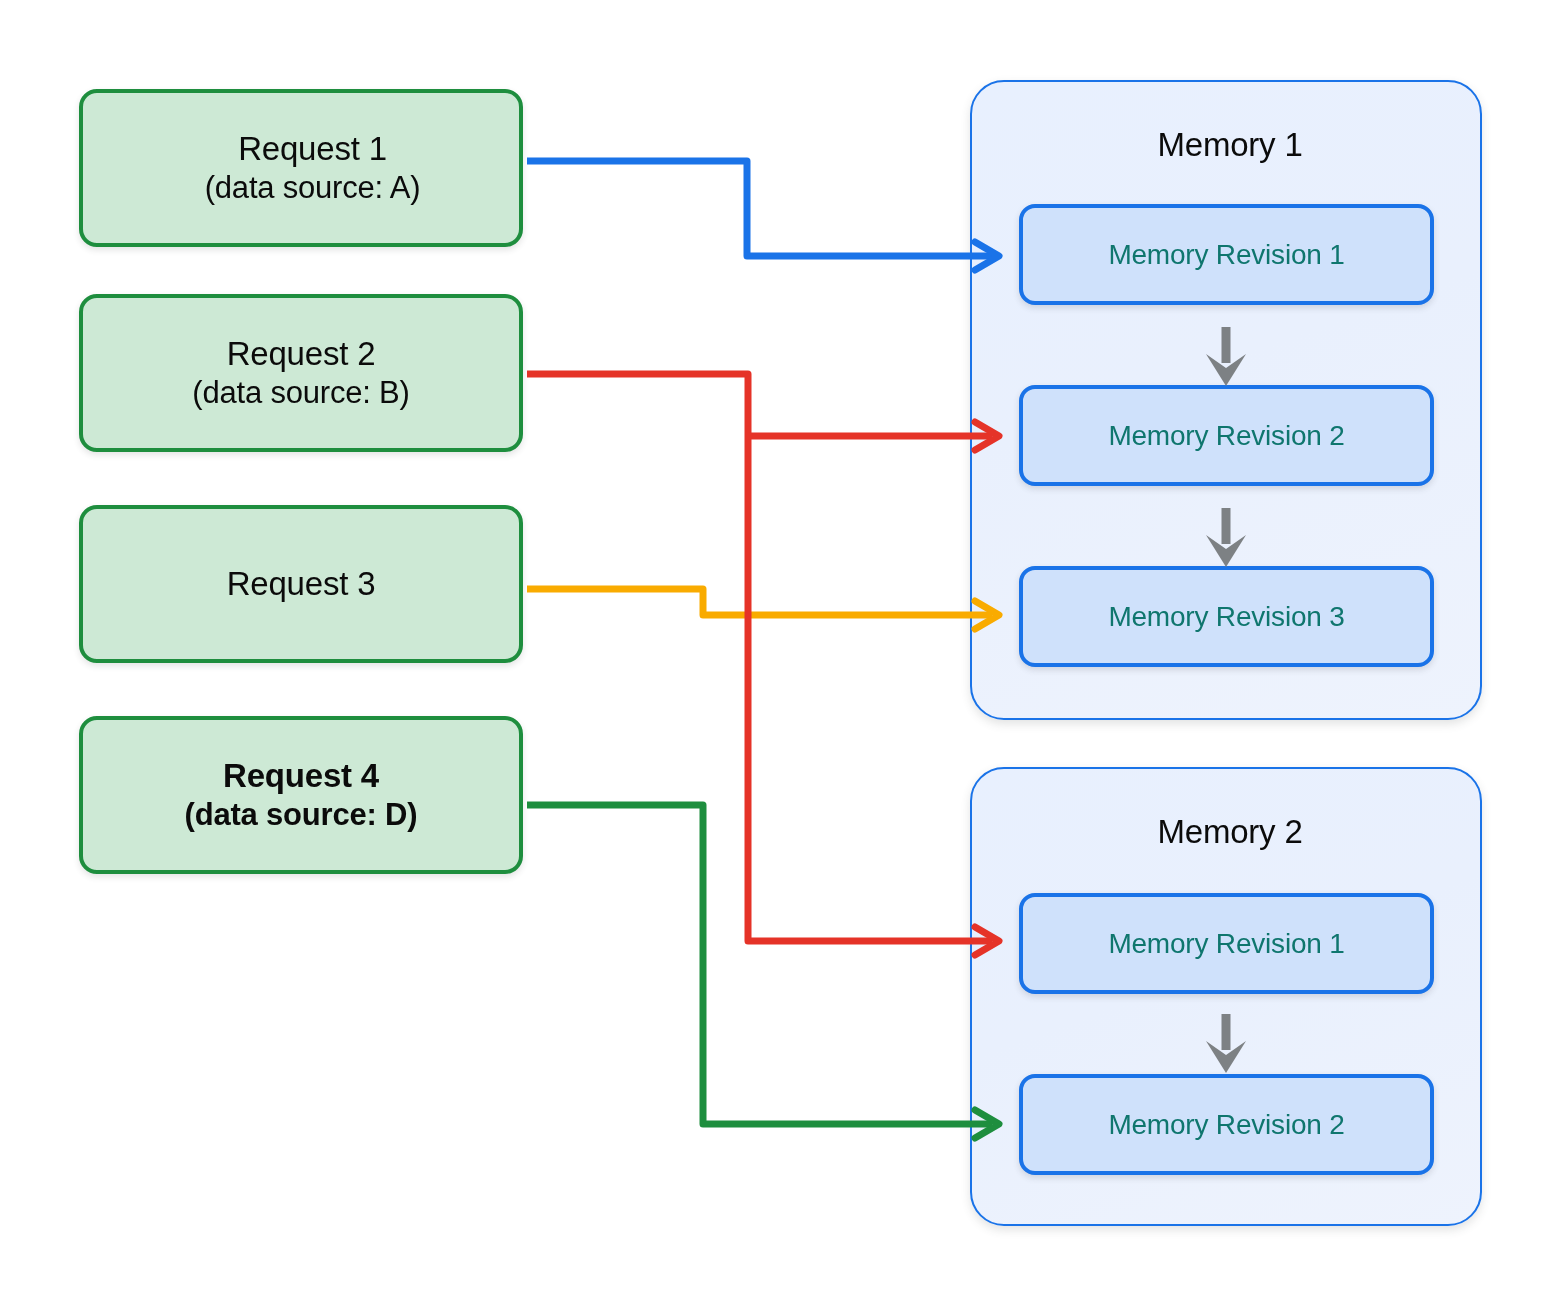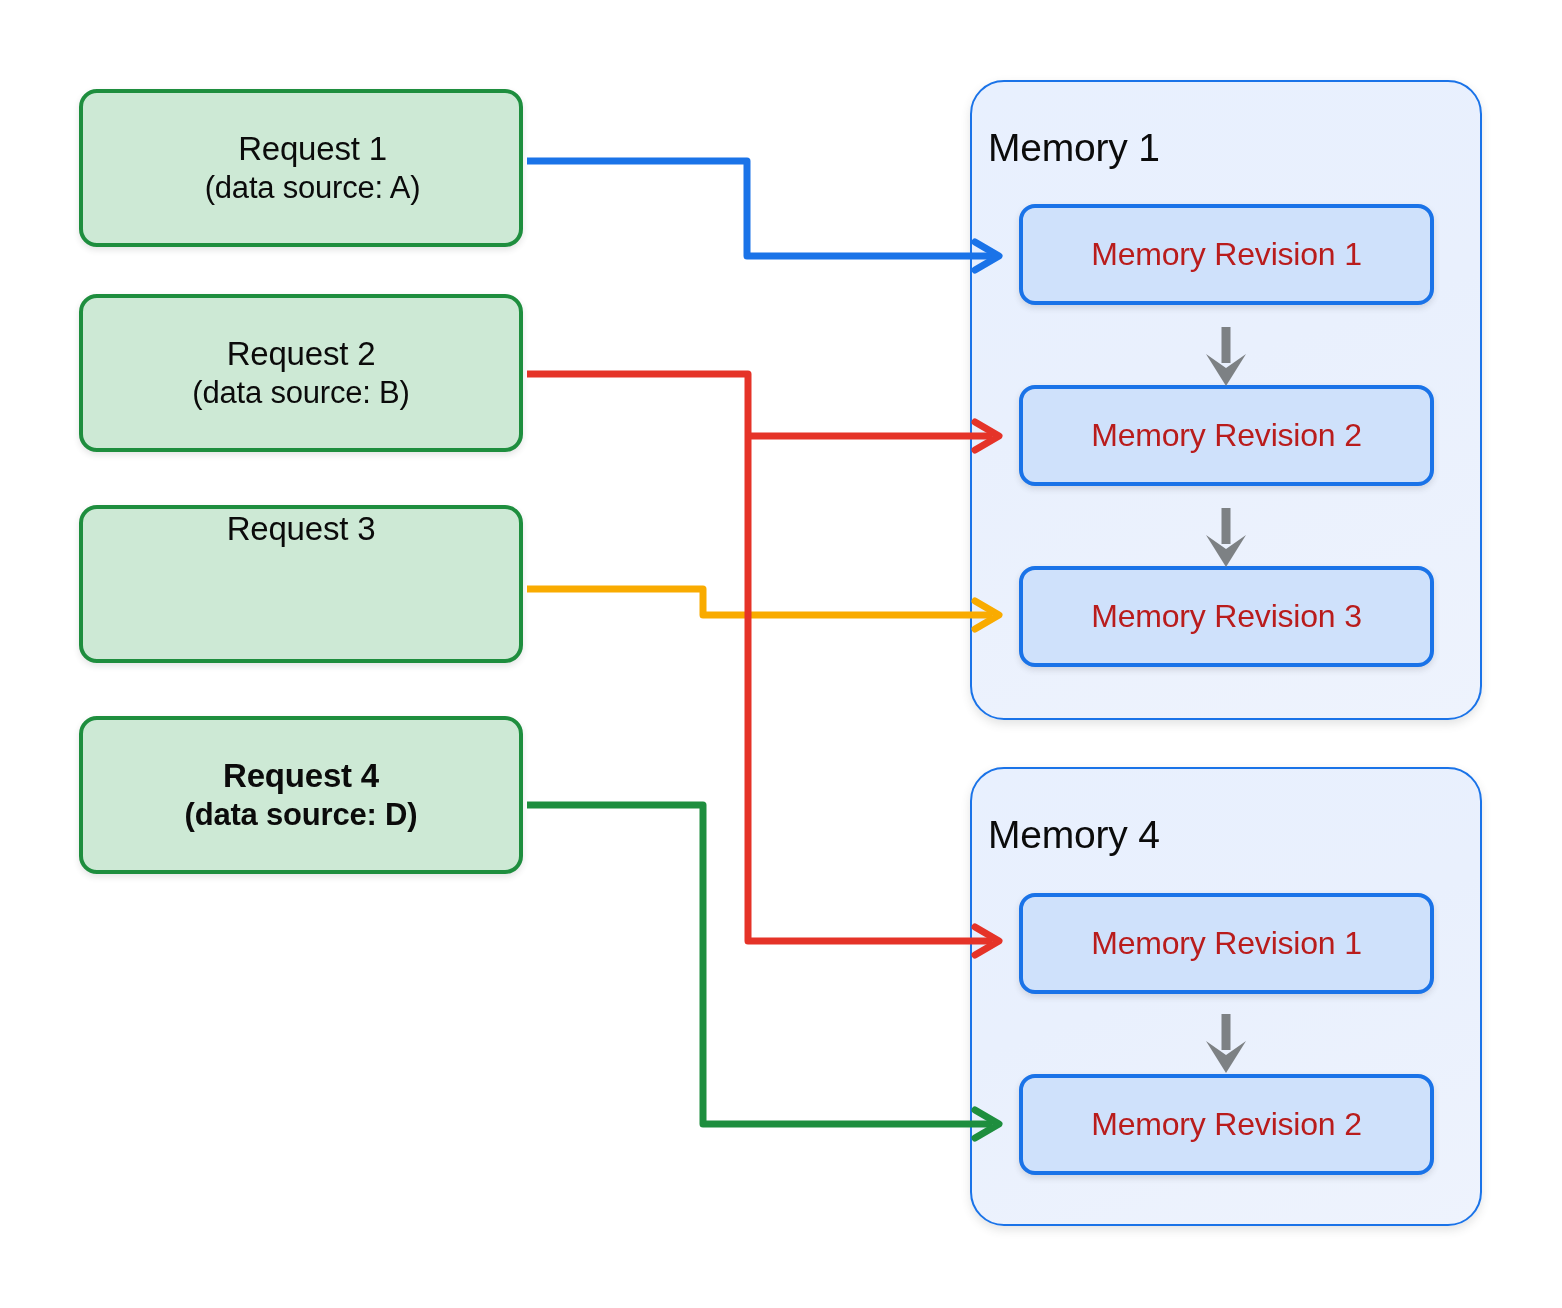--- a/index.html
+++ b/index.html
@@ -51,44 +51,44 @@
     left: 970px;
     width: 512px;
     box-sizing: border-box;
     background: linear-gradient(160deg, #e8f0fe 0%, #e9f0fd 45%, #eef3fd 100%);
     border: 2px solid #1a73e8;
     border-radius: 34px;
     box-shadow: 0 4px 10px rgba(60,64,67,0.15);
   }
   .memory-title {
     position: absolute;
-    left: 16px;
+    left: 8px;
     right: 0;
-    text-align: left;
-    font-size: 39px;
+    text-align: center;
+    font-size: 33px;
     color: #0b0b0b;
     letter-spacing: -0.2px;
   }
   .revision-box {
     position: absolute;
     left: 47px;
     width: 415px;
     height: 101px;
     box-sizing: border-box;
     background: #cfe1fb;
     border: 4px solid #1a73e8;
     border-radius: 16px;
     display: flex;
     align-items: center;
     justify-content: center;
     box-shadow: 0 3px 6px rgba(60,64,67,0.16);
   }
   .revision-label {
-    font-size: 32px;
-    color: #b91c1c;
+    font-size: 28px;
+    color: #0f766e;
     letter-spacing: -0.2px;
     text-align: right;
   }
   
   .svg-layer {
     position: absolute;
     left: 0;
     top: 0;
     width: 1562px;
     height: 1308px;
@@ -124,21 +124,21 @@
   <div class="request-box" style="top:89px;padding-left:23px;">
     <div class="request-title">Request 1</div>
     <div class="request-sub">(data source: A)</div>
   </div>
 
   <div class="request-box" style="top:294px;">
     <div class="request-title">Request 2</div>
     <div class="request-sub">(data source: B)</div>
   </div>
 
-  <div class="request-box" style="top:505px;justify-content:space-between;">
+  <div class="request-box" style="top:505px;">
     <div class="request-title">Request 3</div>
   </div>
 
   <div class="request-box" style="top:716px;font-weight:bold;">
     <div class="request-title">Request 4</div>
     <div class="request-sub">(data source: D)</div>
   </div>
 
   <div class="memory-container" style="top:80px; height:640px;">
     <div class="memory-title" style="top:44px;">Memory 1</div>
@@ -150,21 +150,21 @@
     <div class="revision-box" style="top:303px;">
       <span class="revision-label">Memory Revision 2</span>
     </div>
 
     <div class="revision-box" style="top:484px;">
       <span class="revision-label">Memory Revision 3</span>
     </div>
   </div>
 
   <div class="memory-container" style="top:767px; height:459px;">
-    <div class="memory-title" style="top:44px;">Memory 4</div>
+    <div class="memory-title" style="top:44px;">Memory 2</div>
 
     <div class="revision-box" style="top:124px;">
       <span class="revision-label">Memory Revision 1</span>
     </div>
 
     <div class="revision-box" style="top:305px;">
       <span class="revision-label">Memory Revision 2</span>
     </div>
   </div>
 

